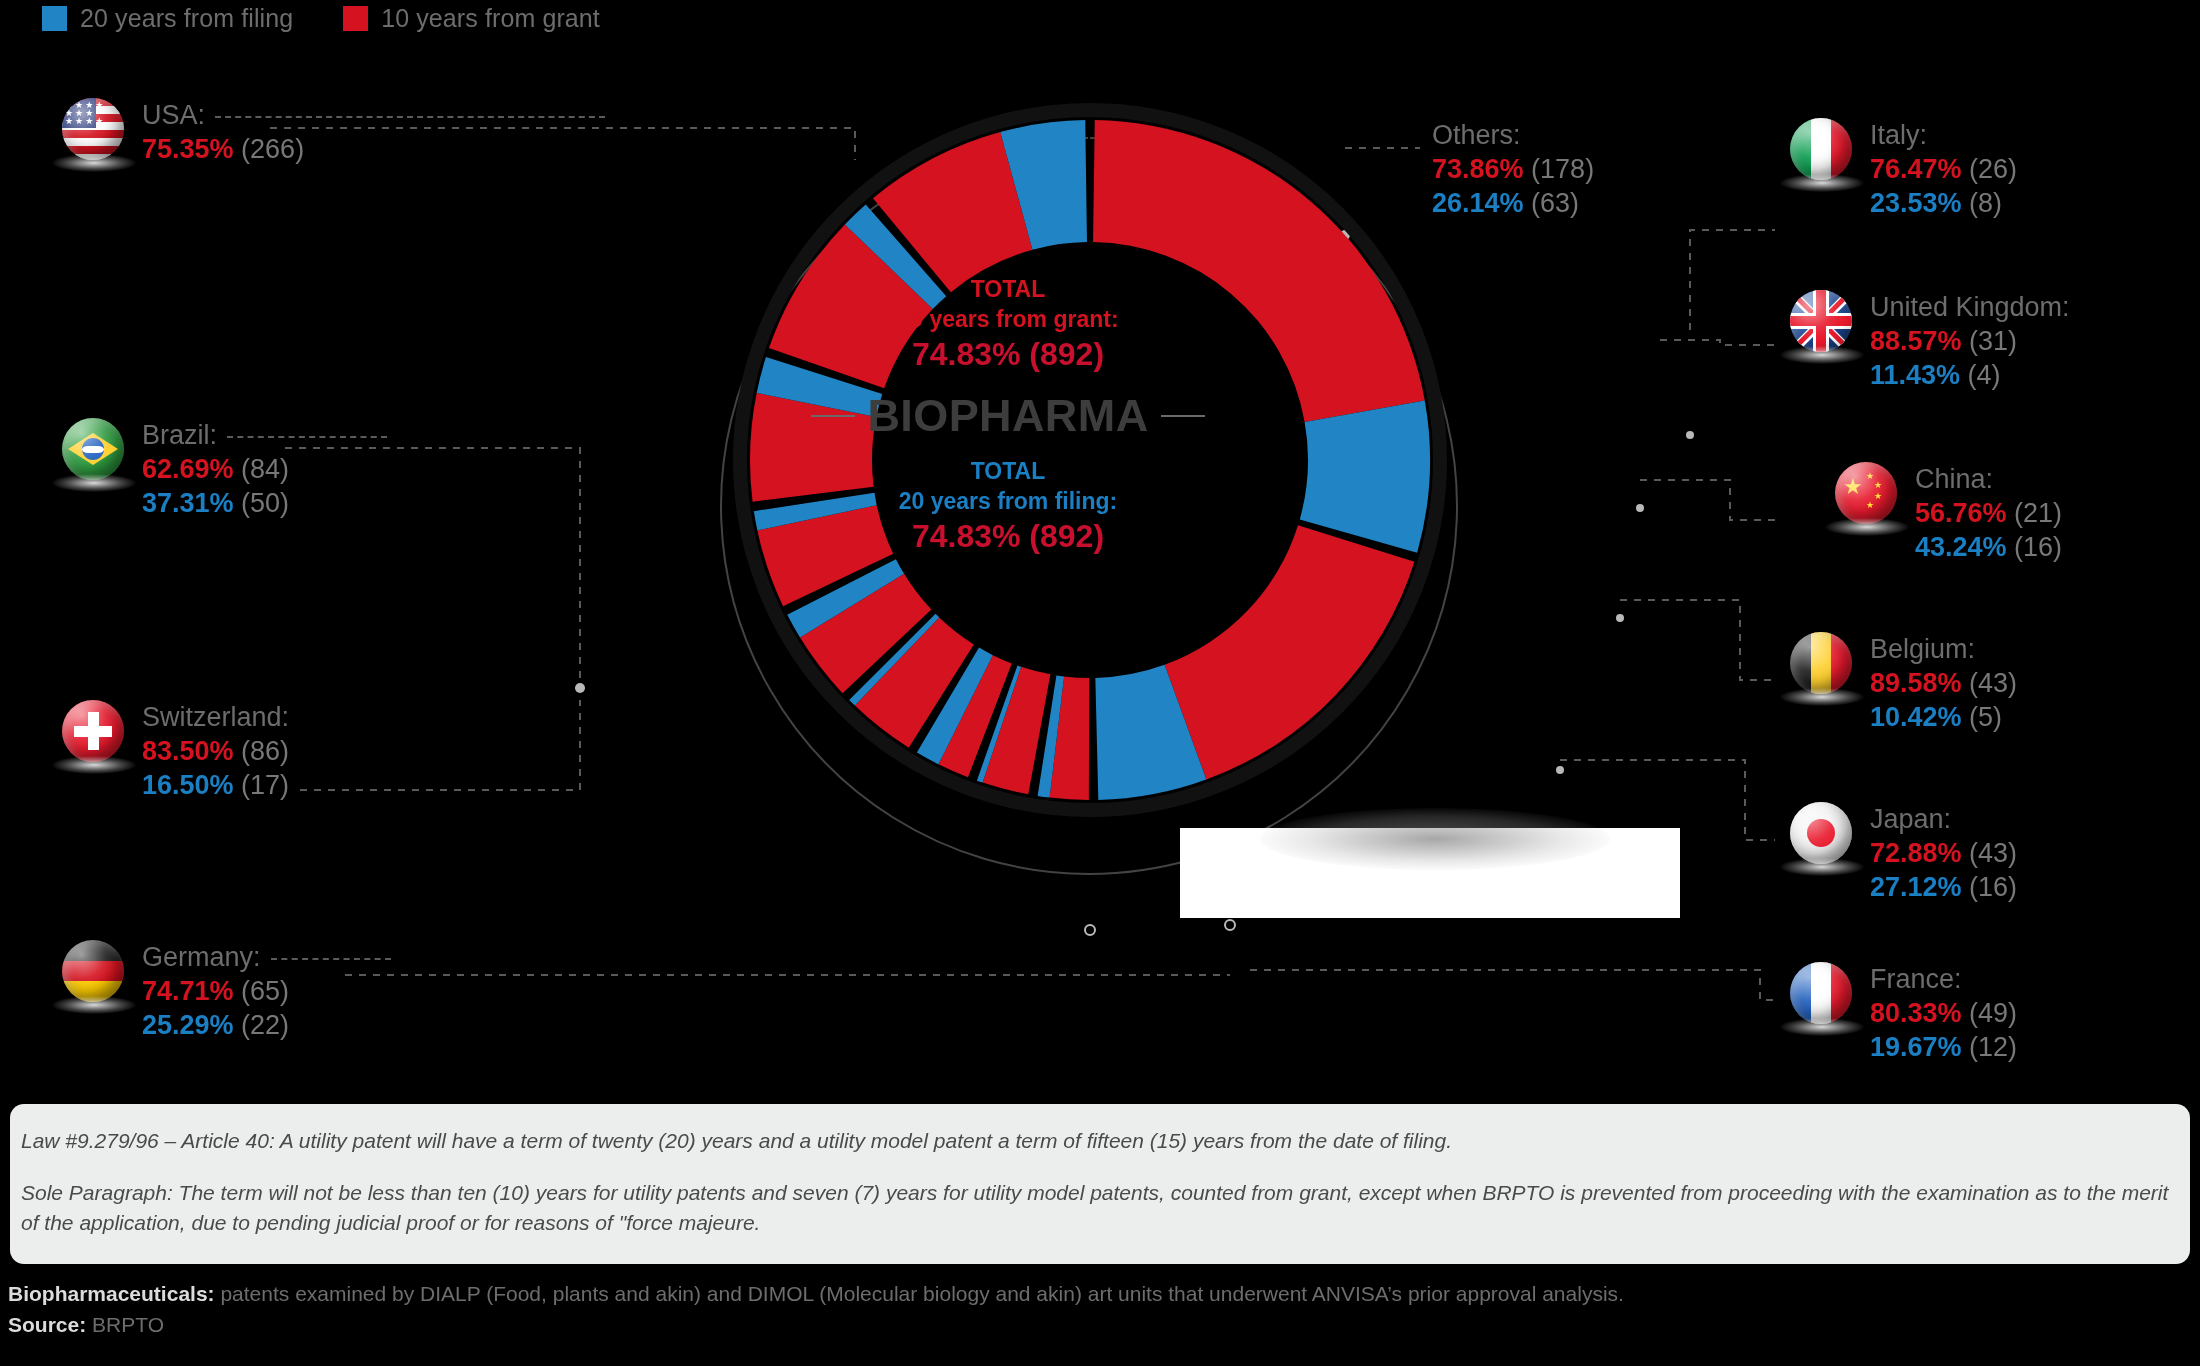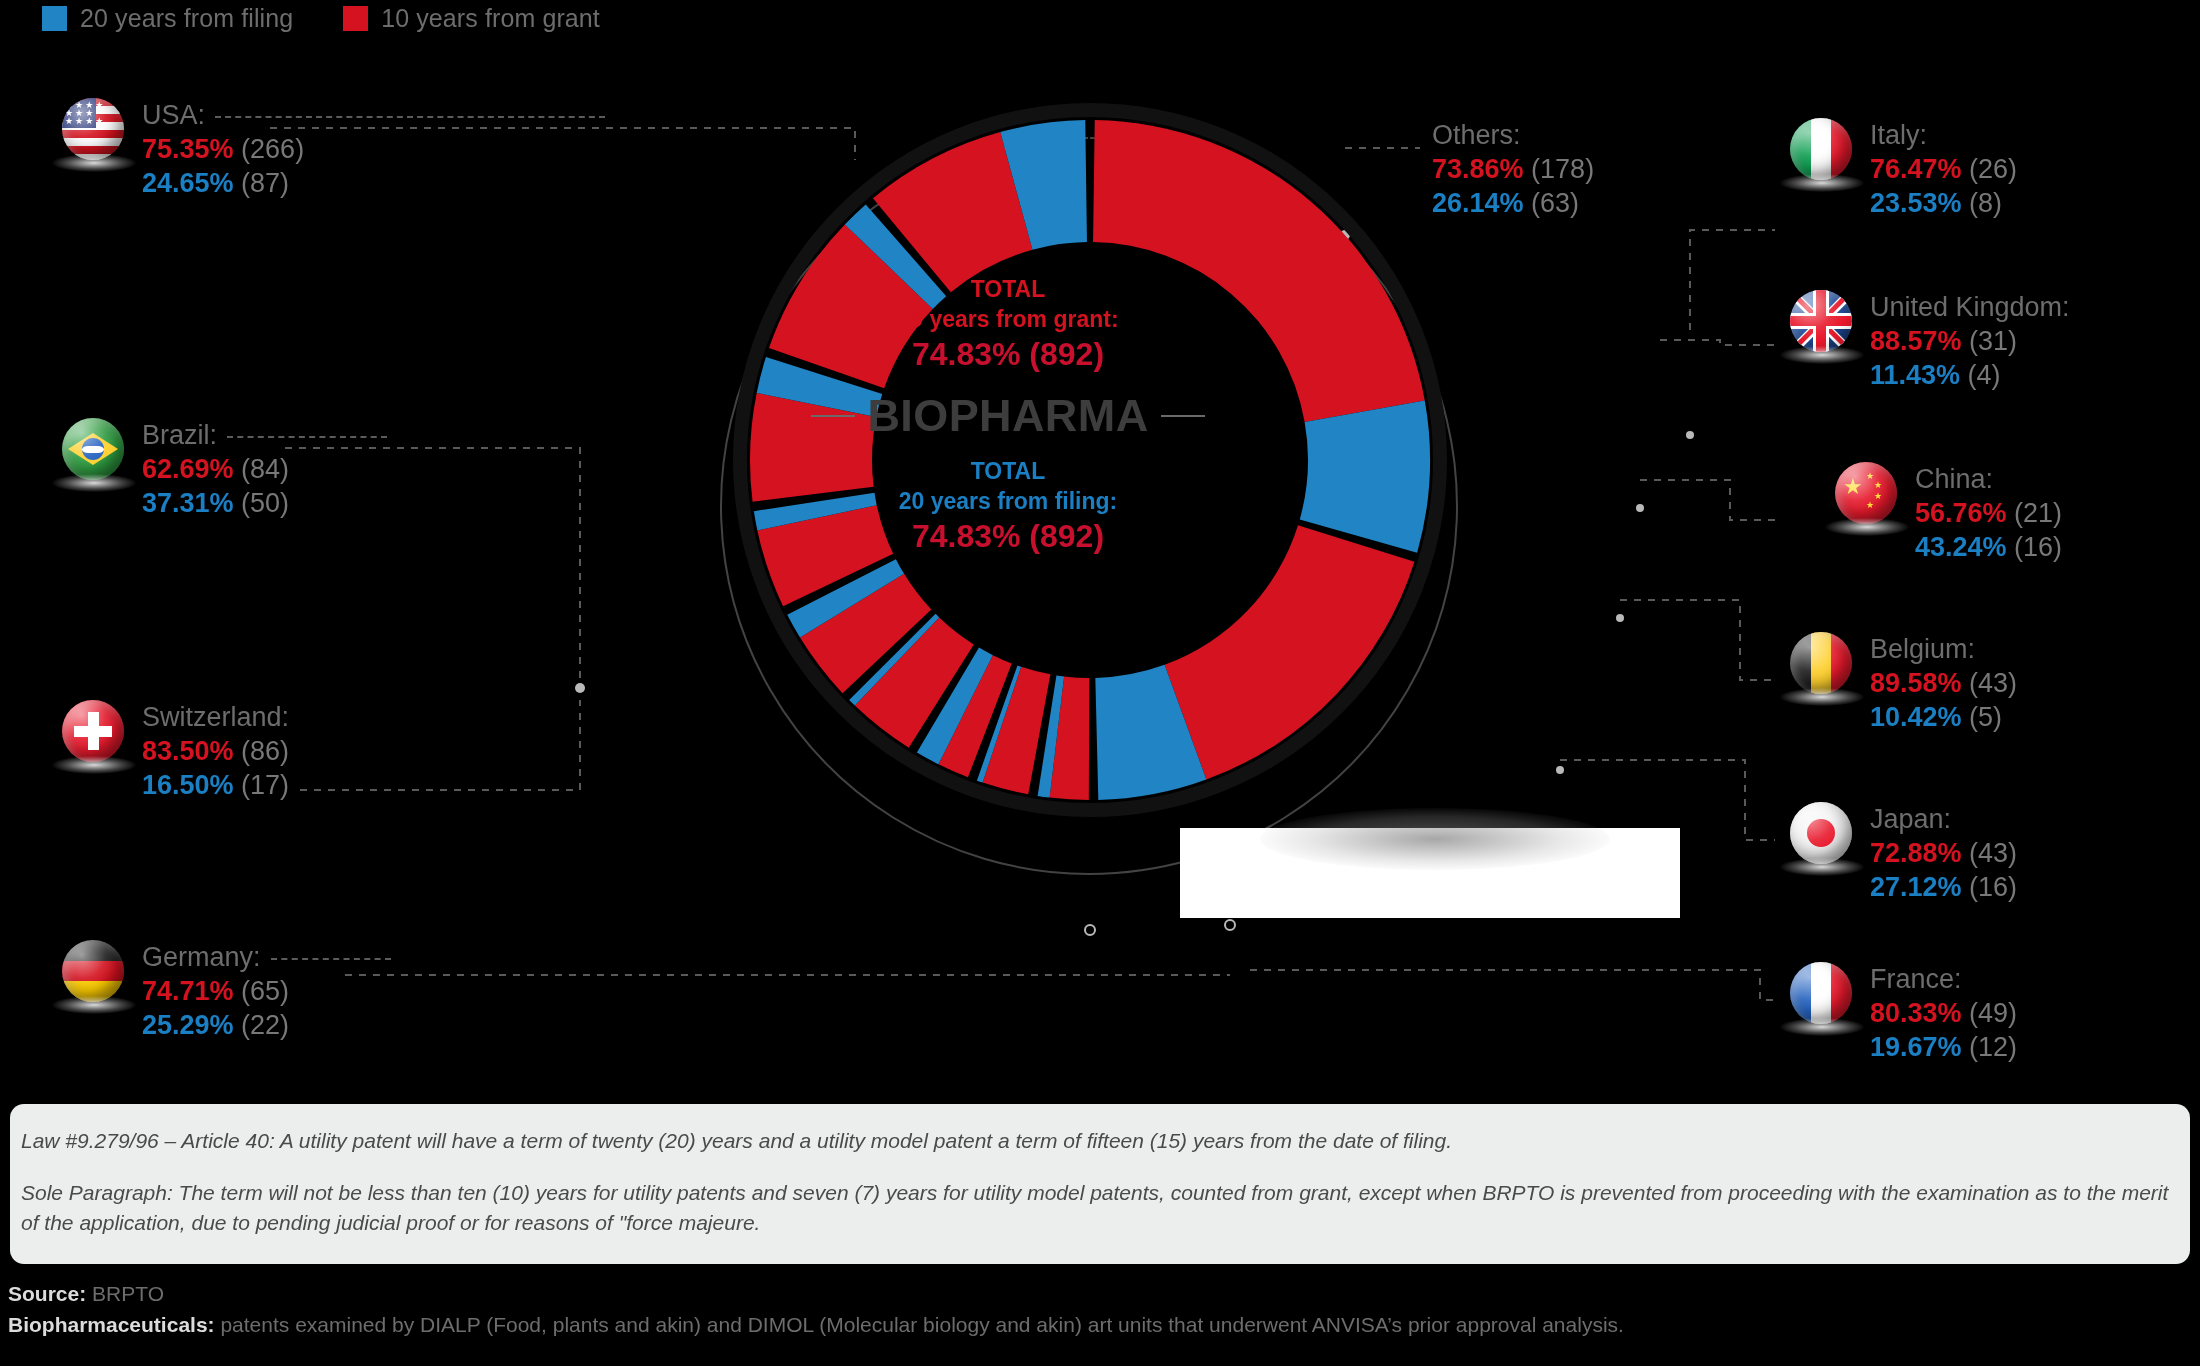--- a/index.html
+++ b/index.html
@@ -207,21 +207,20 @@
     <div class="flag" style="background:
         repeating-linear-gradient(to bottom,#d5121f 0 8px,#fff 8px 16px);">
       <div style="position:absolute;left:0;top:0;width:34px;height:30px;background:#2b3a7b;"></div>
       <div style="position:absolute;left:3px;top:3px;width:28px;height:24px;color:#fff;font-size:9px;line-height:8px;letter-spacing:2px;">★★★★<br>★★★<br>★★★★</div>
     </div>
     <div class="flag-shadow"></div>
   </div>
   <div class="country-text">
     <div class="country-name"><span>USA:</span><span class="dots" style="width:390px;"></span></div>
     <div class="stat red"><span class="pct">75.35%</span> <span class="cnt">(266)</span></div>
-    <div class="stat blue"><span class="pct">24.65%</span> <span class="cnt">(87)</span></div>
   </div>
 </div>
 
 <div class="country" style="left:62px; top:418px;">
   <div class="flag-wrap">
     <div class="flag" style="background:#2f9e41;">
       <div style="position:absolute;left:6px;top:15px;width:50px;height:32px;background:#ffd02e;transform:rotate(0deg);clip-path:polygon(50% 0,100% 50%,50% 100%,0 50%);"></div>
       <div style="position:absolute;left:20px;top:20px;width:22px;height:22px;border-radius:50%;background:#1f5fbf;"></div>
       <div style="position:absolute;left:20px;top:28px;width:22px;height:7px;background:#fff;border-radius:50%/90%;"></div>
     </div>
@@ -357,15 +356,15 @@
     <div class="stat blue"><span class="pct">19.67%</span> <span class="cnt">(12)</span></div>
   </div>
 </div>
 
 <div class="legal">
   <p>Law #9.279/96 – Article 40: A utility patent will have a term of twenty (20) years and a utility model patent a term of fifteen (15) years from the date of filing.</p>
   <p>Sole Paragraph: The term will not be less than ten (10) years for utility patents and seven (7) years for utility model patents, counted from grant, except when BRPTO is prevented from proceeding with the examination as to the merit of the application, due to pending judicial proof or for reasons of "force majeure.</p>
 </div>
 
 <div class="footer">
+  <p><b>Biopharmaceuticals:</b><span> patents examined by DIALP (Food, plants and akin) and DIMOL (Molecular biology and akin) art units that underwent ANVISA’s prior approval analysis.</span></p>
   <p><b>Source:</b><span> BRPTO</span></p>
-  <p><b>Biopharmaceuticals:</b><span> patents examined by DIALP (Food, plants and akin) and DIMOL (Molecular biology and akin) art units that underwent ANVISA’s prior approval analysis.</span></p>
 </div>
 
 </body></html>

